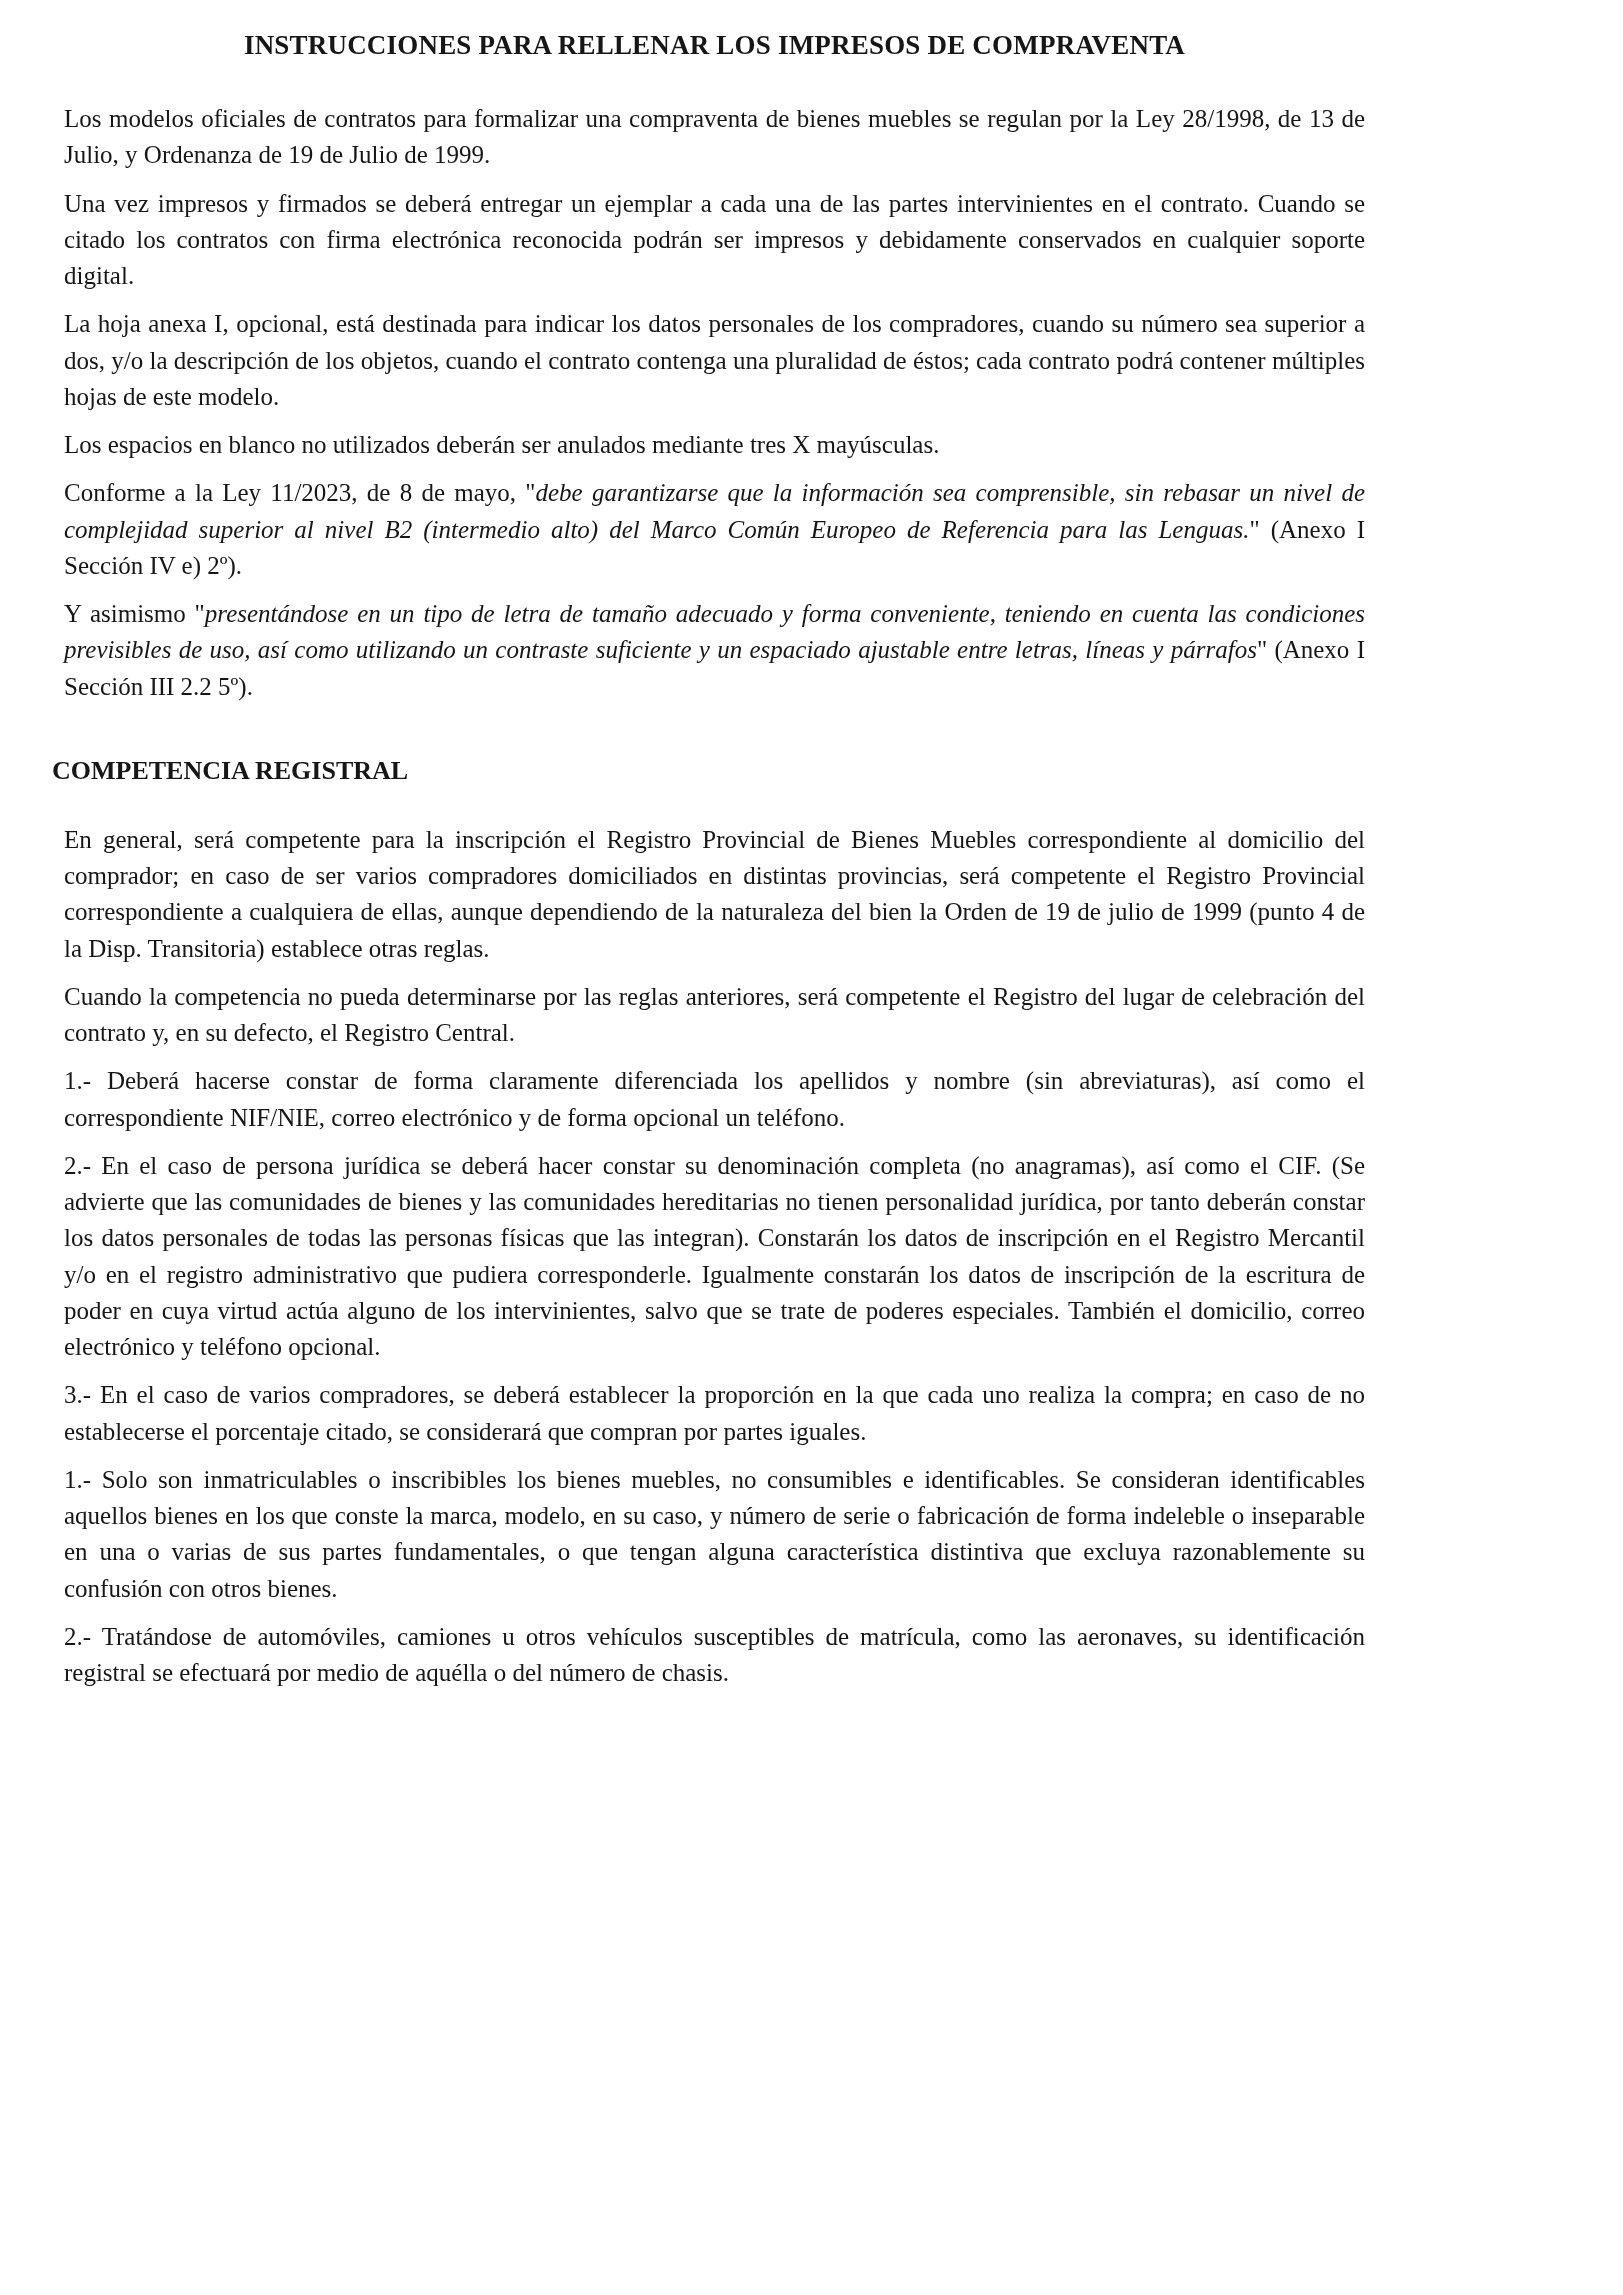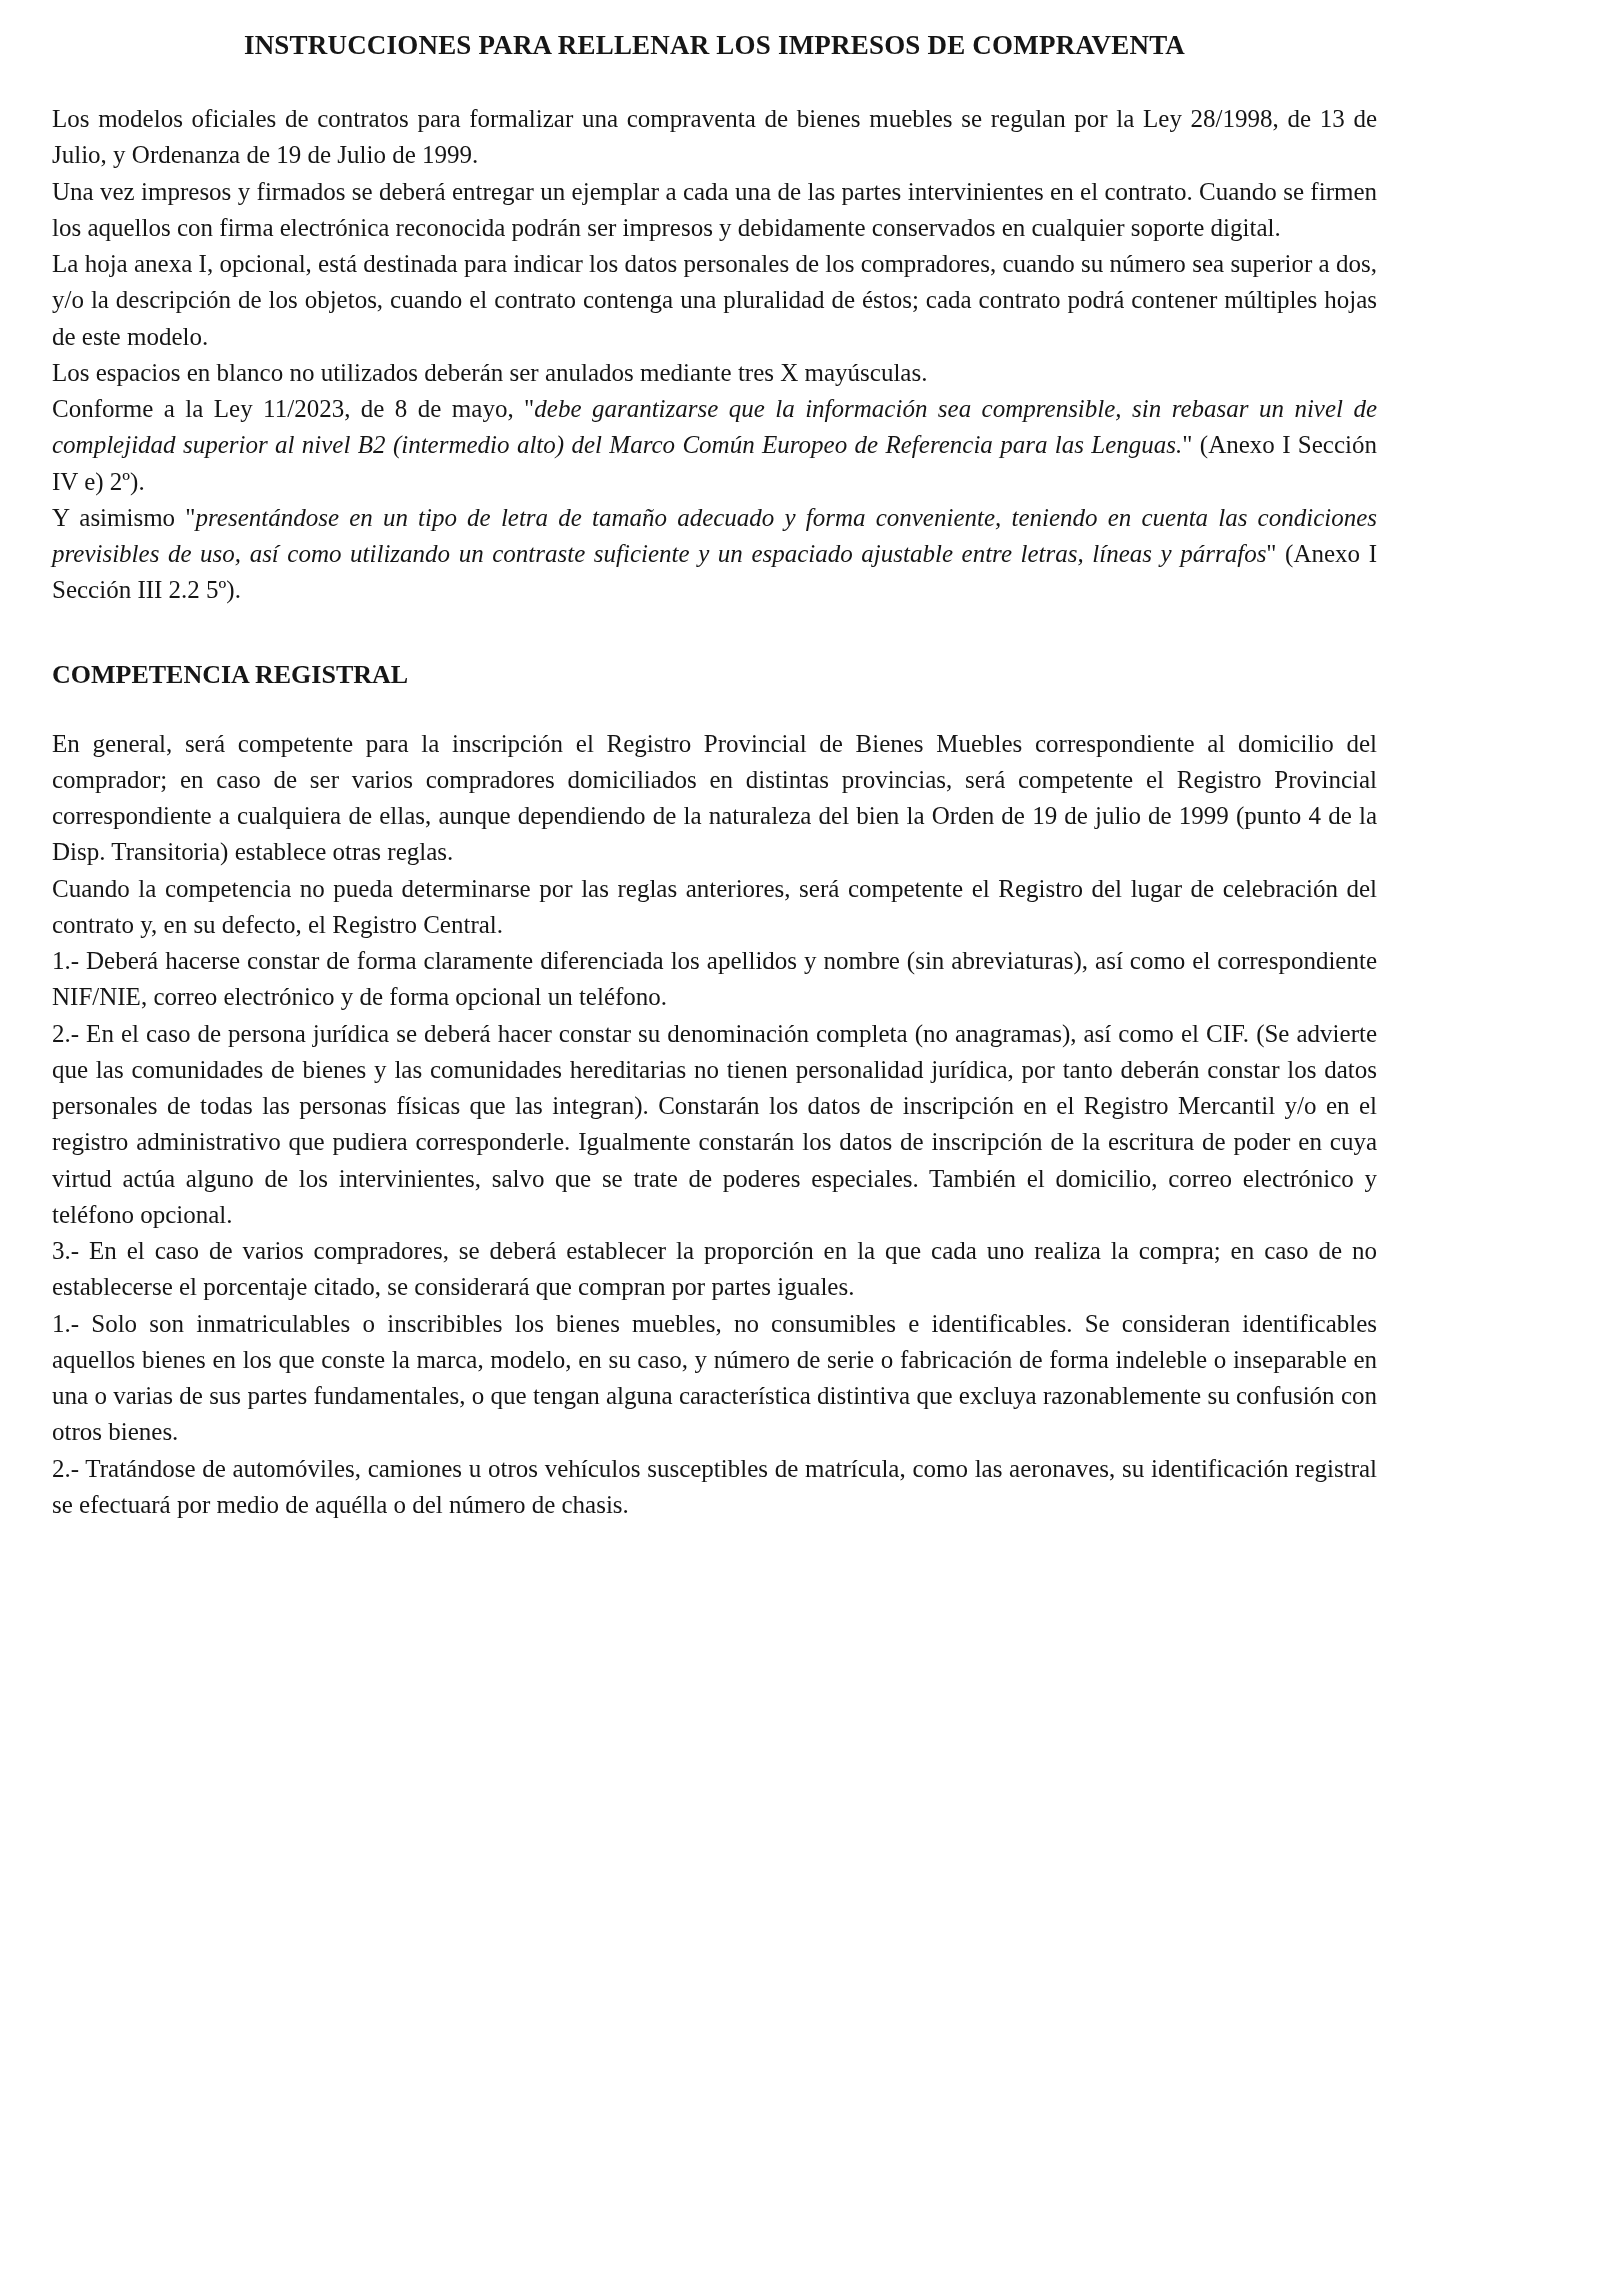--- a/index.html
+++ b/index.html
@@ -22,21 +22,21 @@
     background: #ffffff;
   }
   .doc-title {
     margin: 5px 0 40px 0;
     text-align: center;
     font-size: 27px;
     font-weight: bold;
     letter-spacing: 0.2px;
   }
   p.para {
-    margin: 0;
+    margin: 12px;
     font-size: 25px;
     line-height: 1.45;
     text-align: justify;
     text-justify: inter-word;
   }
   .gap-top {
     margin-top: 36px;
   }
   h2.sec-heading {
     margin: 51px 0 36px 0;
@@ -56,21 +56,21 @@
   }
 </style>
 </head>
 <body>
 
 <div class="page">
 
   <h1 class="doc-title">INSTRUCCIONES PARA RELLENAR LOS IMPRESOS DE COMPRAVENTA</h1>
 
   <p class="para">Los modelos oficiales de contratos para formalizar una compraventa de bienes muebles se regulan por la Ley 28/1998, de 13 de Julio, y Ordenanza de 19 de Julio de 1999.</p>
-  <p class="para">Una vez impresos y firmados se deberá entregar un ejemplar a cada una de las partes intervinientes en el contrato. Cuando se firmen los aquellos con firma electrónica reconocida podrán ser impresos y debidamente conservados en cualquier soporte digital.</p>
+  <p class="para">Una vez impresos y firmados se deberá entregar un ejemplar a cada una de las partes intervinientes en el contrato. Cuando se citado los contratos con firma electrónica reconocida podrán ser impresos y debidamente conservados en cualquier soporte digital.</p>
   <p class="para">La hoja anexa I, opcional, está destinada para indicar los datos personales de los compradores, cuando su número sea superior a dos, y/o la descripción de los objetos, cuando el contrato contenga una pluralidad de éstos; cada contrato podrá contener múltiples hojas de este modelo.</p>
 
   <p class="para gap-top">Los espacios en blanco no utilizados deberán ser anulados mediante tres X mayúsculas.</p>
 
   <p class="para gap-top"><span>Conforme a la Ley 11/2023, de 8 de mayo, "</span><span class="quote-italic">debe garantizarse que la información sea comprensible, sin rebasar un nivel de complejidad superior al nivel B2 (intermedio alto) del Marco Común Europeo de Referencia para las Lenguas.</span><span>" (Anexo I Sección IV e) 2º).</span></p>
 
   <p class="para gap-top"><span>Y asimismo "</span><span class="quote-italic">presentándose en un tipo de letra de tamaño adecuado y forma conveniente, teniendo en cuenta las condiciones previsibles de uso, así como utilizando un contraste suficiente y un espaciado ajustable entre letras, líneas y párrafos</span><span>" (Anexo I Sección III 2.2 5º).</span></p>
 
   <section>
     <h2 class="sec-heading sec-serif">COMPETENCIA REGISTRAL</h2>

